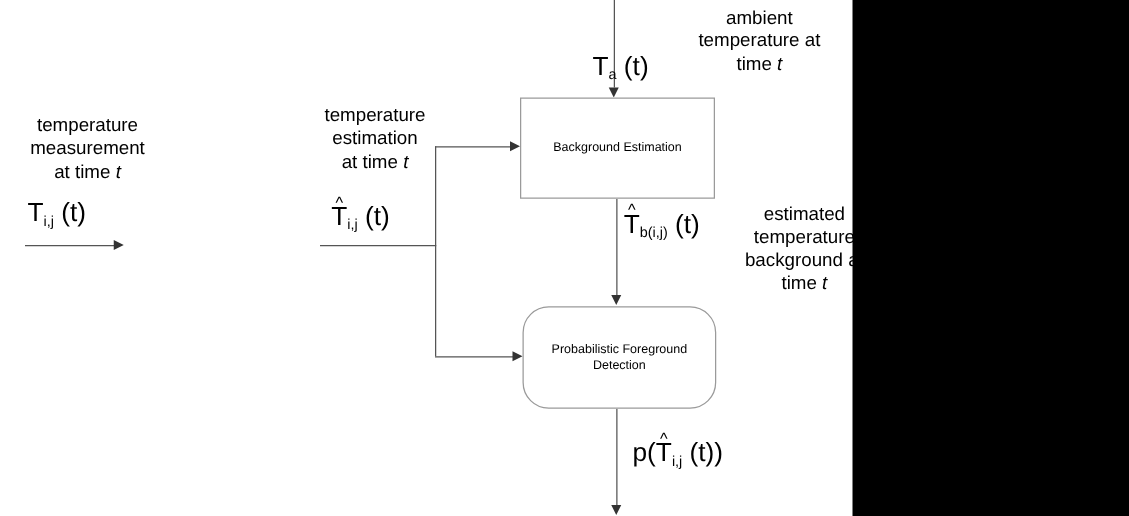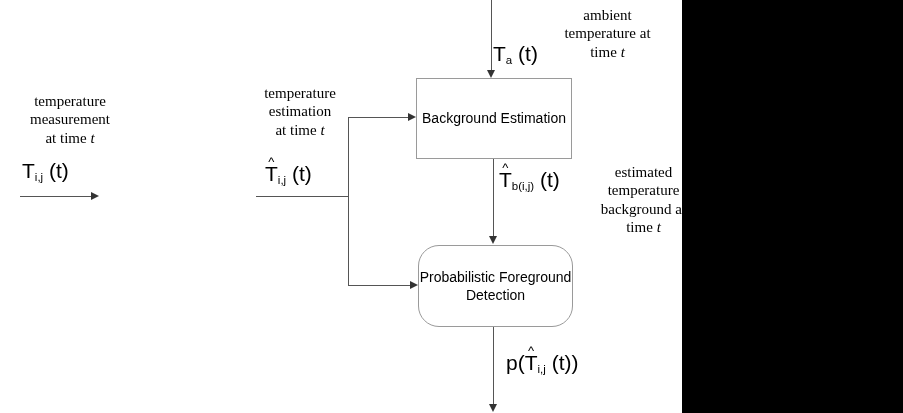--- a/index.html
+++ b/index.html
@@ -17,32 +17,31 @@
   }
   .box{
     position:absolute;
     border:1.5px solid #9a9a9a;
     background:#ffffff;
     box-sizing:border-box;
     display:flex;
     align-items:center;
     justify-content:center;
     text-align:center;
-    font-size:14px;
+    font-size:10px;
     line-height:1.30;
     color:#000;
   }
   .lbl{
     position:absolute;
     font-size:15px;
     line-height:1.22;
     text-align:center;
     white-space:pre-line;
     color:#000;
-    font-family:Liberation Serif, serif;
   }
   .math{
     position:absolute;
     font-size:21px;
     line-height:1;
     white-space:nowrap;
     color:#000;
   }
   .math .sub{font-size:11.5px;vertical-align:-0.30em;letter-spacing:0px;}
   .math .hat{
@@ -134,21 +133,21 @@
 
 
   <div class="math" style="left:22px;top:160px;">
     <span>T</span><span class="sub">i,j</span>&nbsp;<span>(t)</span>
   </div>
 
   <div class="math" style="left:265px;top:163px;">
     <span class="hat"><span class="hatmark">^</span><span>T</span></span><span class="sub">i,j</span>&nbsp;<span>(t)</span>
   </div>
 
-  <div class="math" style="left:493px;top:43px;">
+  <div class="math" style="left:474px;top:43px;">
     <span>T</span><span class="sub">a</span>&nbsp;<span>(t)</span>
   </div>
 
   <div class="math" style="left:499px;top:169px;">
     <span class="hat"><span class="hatmark">^</span><span>T</span></span><span class="sub">b(i,j)</span>&nbsp;<span>(t)</span>
   </div>
 
   <div class="math" style="left:506px;top:352px;">
     <span>p(</span><span class="hat"><span class="hatmark">^</span><span>T</span></span><span class="sub">i,j</span>&nbsp;<span>(t))</span>
   </div>

